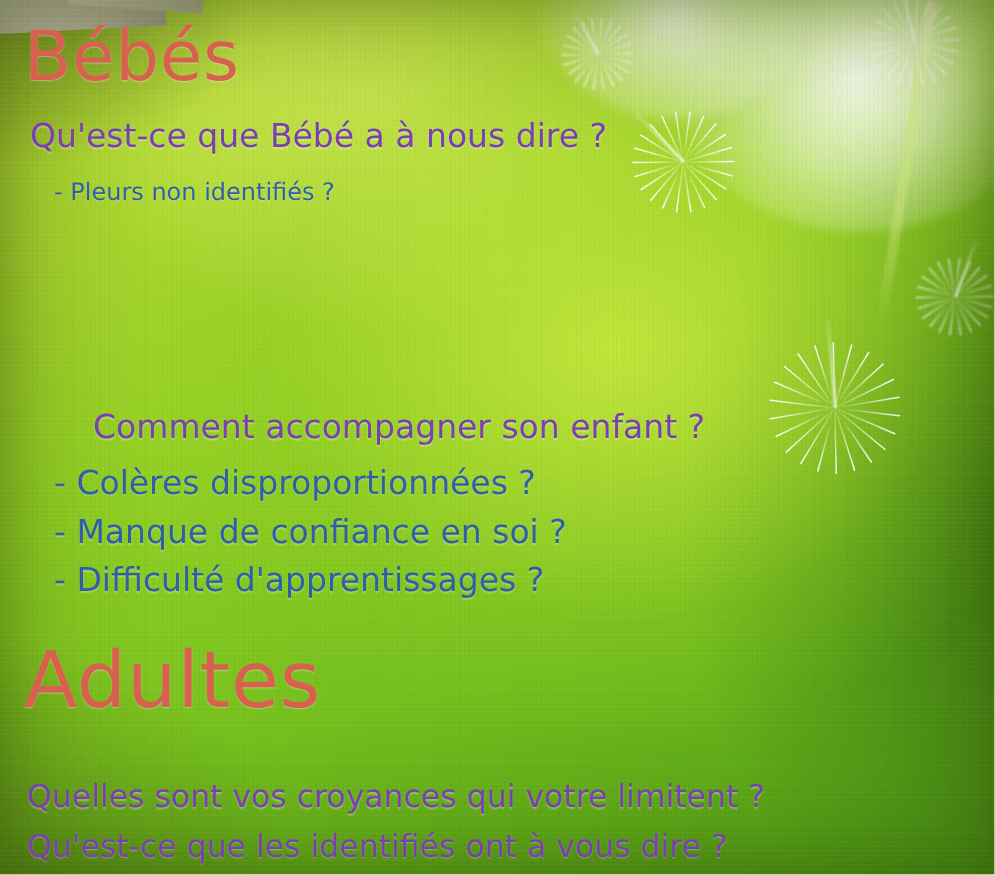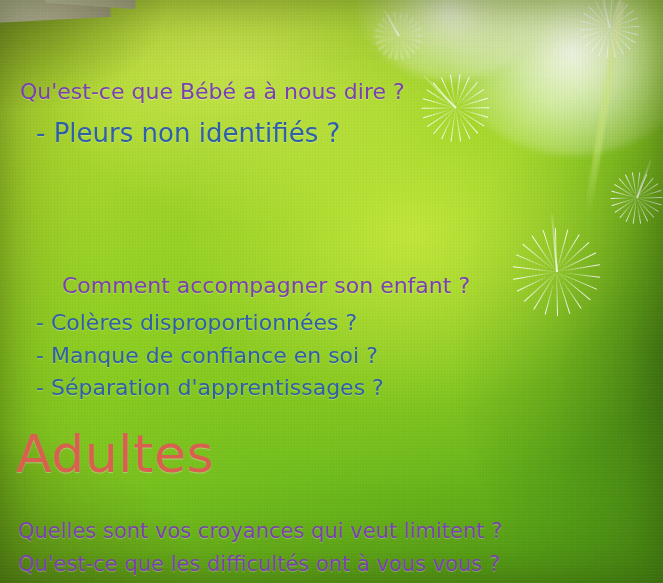--- a/index.html
+++ b/index.html
@@ -296,31 +296,32 @@
         <div class="hair" style="height: 25.9296px; transform: translate(0px, -30px) rotate(348.636deg); transform-origin: 50% 30px;"></div>
       </div>
       <div class="stalk" style="left: 609px; top: 28px; width: 2px; height: 36px; transform: rotate(165deg); filter: blur(0.6px);"></div>
     </div>
 
   <div class="vignette"></div>
   <div class="grain"></div>
 
   <div class="text-layer">
 
+    <div class="heading" style="left:16px; top:10px; font-size:46px;">Bébés</div>
 
     <div class="q-line" style="left:20px; top:79px; font-size:22px;">Qu'est-ce que Bébé a à nous dire ?</div>
 
-    <div class="bullet" style="left:36px; top:118px; font-size:26px;text-align:center;">- Pleurs non identifiés ?</div>
+    <div class="bullet" style="left:36px; top:118px; font-size:16px;text-align:center;">- Pleurs non identifiés ?</div>
 
 
     <div class="q-line" style="left:18px; top:273px; font-size:22px;margin-left:44px;">Comment accompagner son enfant ?</div>
 
     <div class="bullet" style="left:36px; top:343px; font-size:22px;">- Manque de confiance en soi ?</div>
     <div class="bullet" style="left:36px; top:310px; font-size:22px;">- Colères disproportionnées ?</div>
-    <div class="bullet" style="left:36px; top:375px; font-size:22px;">- Séparation d'apprentissages ?</div>
+    <div class="bullet" style="left:36px; top:375px; font-size:22px;">- Difficulté d'apprentissages ?</div>
 
     <div class="heading" style="left:16px; top:424px; font-size:52px;">Adultes</div>
 
-    <div class="q-line" style="left:18px; top:519px; font-size:21px;">Quelles sont vos croyances qui veut limitent ?</div>
-    <div class="q-line" style="left:18px; top:552px; font-size:21px;">Qu'est-ce que les difficultés ont à vous vous ?</div>
+    <div class="q-line" style="left:18px; top:519px; font-size:21px;">Quelles sont vos croyances qui votre limitent ?</div>
+    <div class="q-line" style="left:18px; top:552px; font-size:21px;">Qu'est-ce que les identifiés ont à vous dire ?</div>
 
   </div>
 </div>
 
 </body></html>

